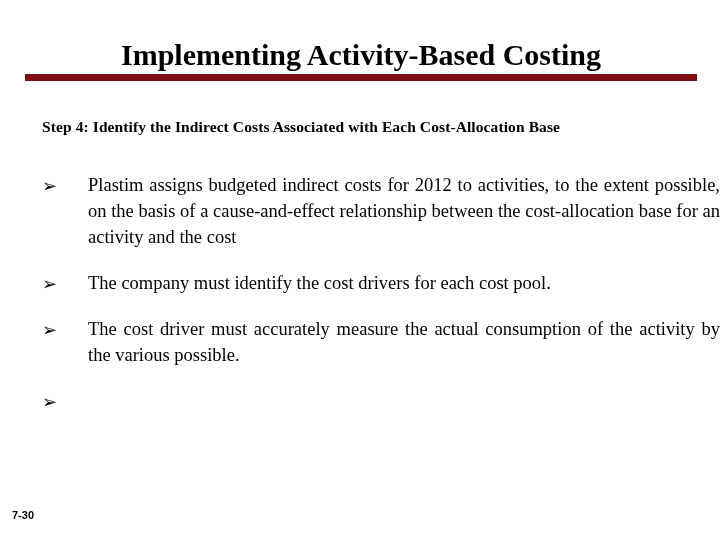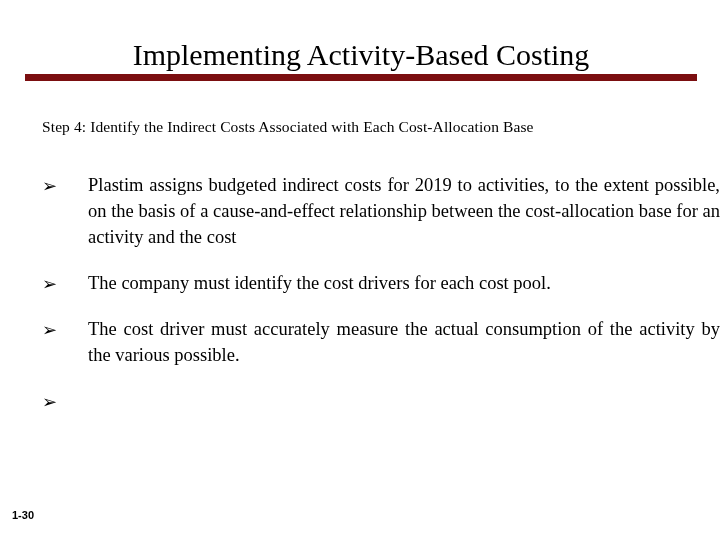--- a/index.html
+++ b/index.html
@@ -26,21 +26,21 @@
   
   .title {
     position: absolute;
     left: 25px;
     top: 38px;
     width: 672px;
     text-align: center;
     font-family: "Liberation Serif", "DejaVu Serif", serif;
     font-size: 30px;
     line-height: 34px;
-    font-weight: normal;
+    font-weight: bold;
     color: #000000;
     letter-spacing: 0px;
     white-space: nowrap;
   }
 
   .title-rule {
     position: absolute;
     left: 25px;
     top: 74px;
     width: 672px;
@@ -50,21 +50,21 @@
 
   
   .subtitle {
     position: absolute;
     left: 42px;
     top: 116px;
     width: 631px;
     font-family: "Liberation Serif", "DejaVu Serif", serif;
     font-size: 15.5px;
     line-height: 21px;
-    font-weight: normal;
+    font-weight: bold;
     text-align: justify;
     text-align-last: left;
     color: #000000;
     letter-spacing: 0.1px;
   }
 
   
   .bullets {
     position: absolute;
     left: 40px;
@@ -131,35 +131,35 @@
   <div class="title">Implementing Activity-Based Costing</div>
 
   <div class="title-rule"></div>
 
   <div class="subtitle">Step 4: Identify the Indirect Costs Associated with Each Cost-Allocation Base</div>
 
   <div class="bullets">
 
     <div class="bullet-row b1">
       <span class="bullet-marker">➢</span>
-      <span class="bullet-text">Plastim assigns budgeted indirect costs for 2019 to activities, to the extent possible, on the basis of a cause-and-effect relationship between the cost-allocation base for an activity and the cost</span>
+      <span class="bullet-text">Plastim assigns budgeted indirect costs for 2012 to activities, to the extent possible, on the basis of a cause-and-effect relationship between the cost-allocation base for an activity and the cost</span>
     </div>
 
     <div class="bullet-row b2">
       <span class="bullet-marker">➢</span>
       <span class="bullet-text">The company must identify the cost drivers for each cost pool.</span>
     </div>
 
     <div class="bullet-row b3">
       <span class="bullet-marker">➢</span>
       <span class="bullet-text">The cost driver must accurately measure the actual consumption of the activity by the various possible.</span>
     </div>
 
     <div class="bullet-row b4">
       <span class="bullet-marker">➢</span>
       <span class="bullet-text"></span>
     </div>
 
   </div>
 
-  <div class="footer-page">1-30</div>
+  <div class="footer-page">7-30</div>
 
 </div>
 
 </body></html>

